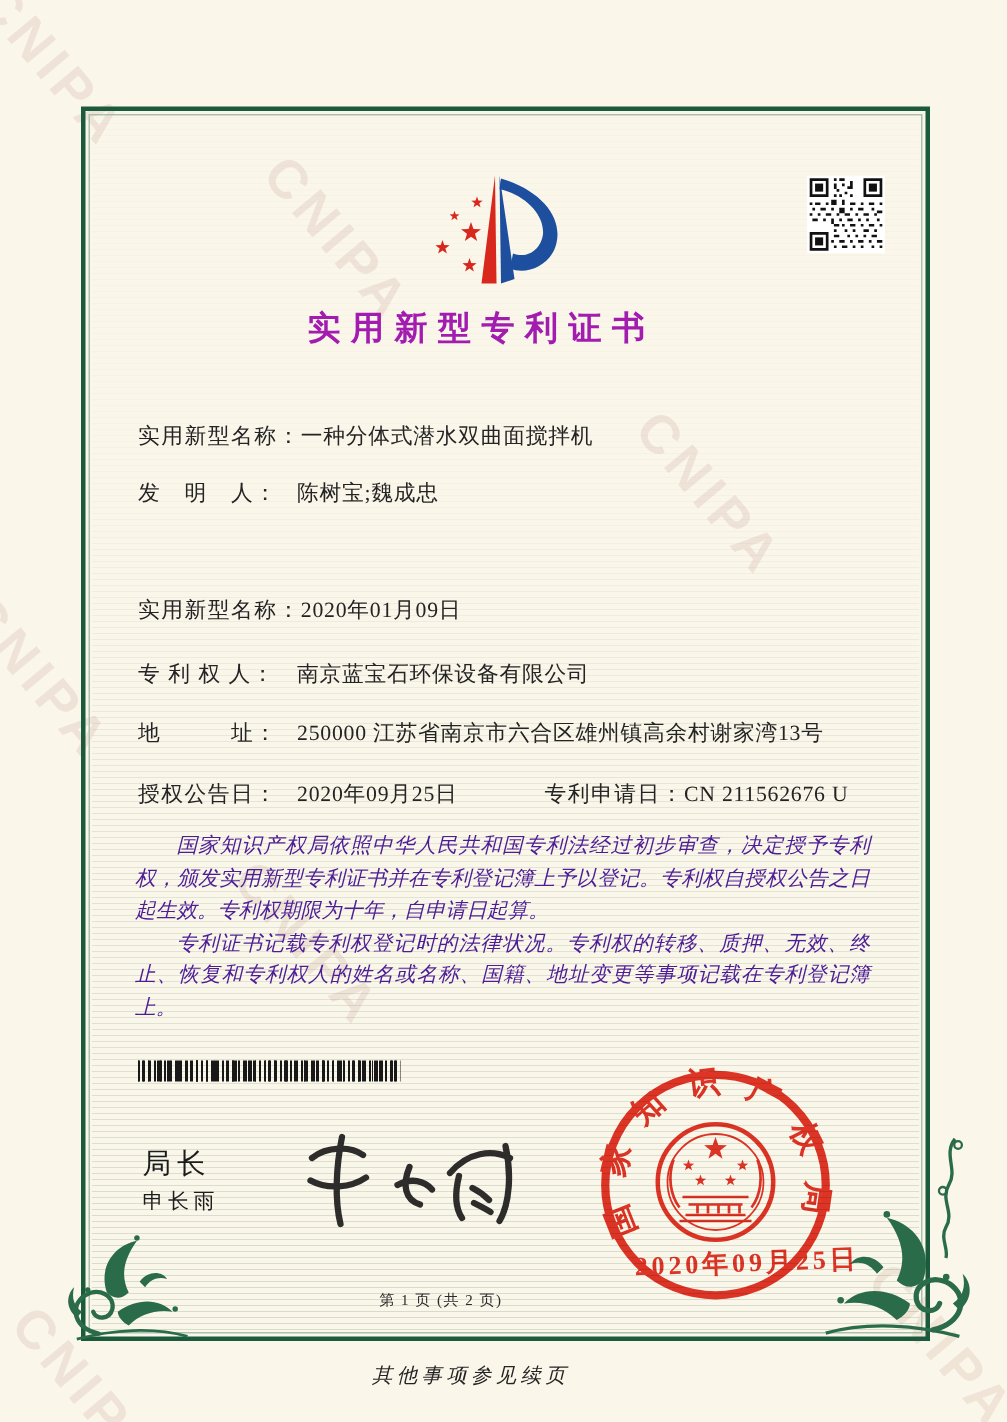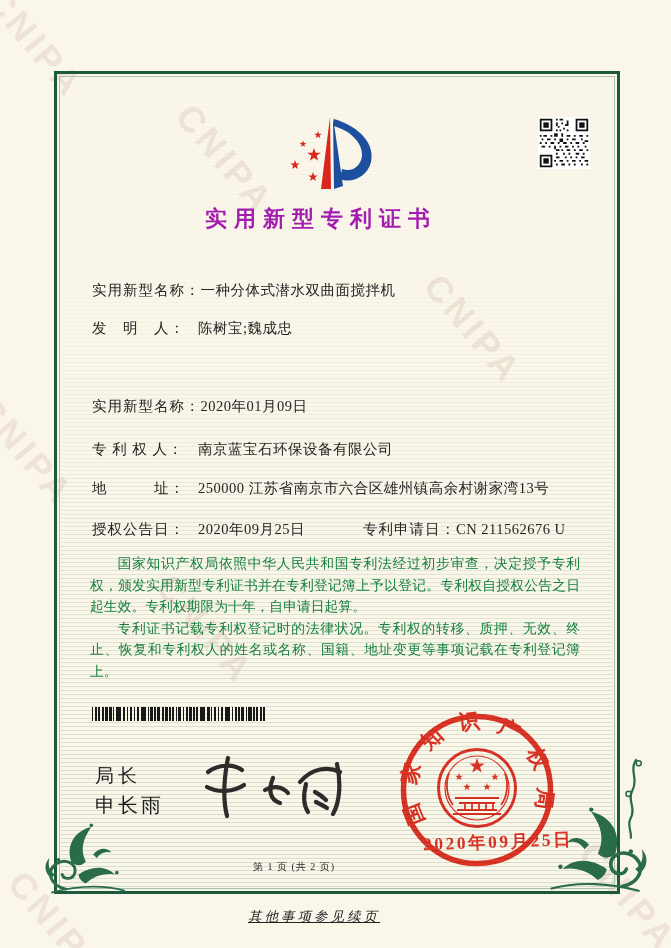--- a/index.html
+++ b/index.html
@@ -54,51 +54,51 @@
   .field-row{
     position:absolute;left:92px;z-index:5;
     font-size:14.5px;color:#242424;white-space:nowrap;
   }
   .field-label{display:inline-block;min-width:106px;letter-spacing:1px;}
   .field-value{letter-spacing:.5px;}
   .grant-gap{display:inline-block;width:58px;}
 
   .legal{
     position:absolute;left:90px;top:553px;width:490px;z-index:5;
-    font-size:13.8px;line-height:21.6px;color:#15803d;
-    text-align:justify;
+    font-size:13.8px;line-height:21.6px;color:#4c1d95;
+    font-style:italic;text-align:justify;
   }
   .legal p{margin:0;text-indent:2em;}
 
   .barcode{
     position:absolute;left:92px;top:707px;width:175px;height:14px;z-index:5;
     background-image:
       repeating-linear-gradient(90deg,#181818 0 1.5px,transparent 1.5px 3.5px),
       repeating-linear-gradient(90deg,#181818 0 1px,transparent 1px 6.5px),
       repeating-linear-gradient(90deg,transparent 0 2.5px,#181818 2.5px 4px,transparent 4px 12px);
   }
 
   .officer-title{position:absolute;left:95px;top:763px;font-size:19px;letter-spacing:4px;color:#1c1c1c;z-index:5;}
-  .officer-name{position:absolute;left:95px;top:792px;font-size:20px;letter-spacing:3px;color:#1c1c1c;z-index:5;}
+  .officer-name{position:absolute;left:95px;top:792px;font-size:14px;letter-spacing:3px;color:#1c1c1c;z-index:5;}
   .signature{position:absolute;left:188px;top:740px;z-index:6;}
 
   .seal{position:absolute;left:395px;top:705px;z-index:7;mix-blend-mode:multiply;}
   .seal text{font-family:"Liberation Serif","DejaVu Serif",serif;font-weight:bold;}
 
   .flourish{position:absolute;z-index:4;}
   .flourish-left{left:38px;top:818px;}
   .flourish-right{left:543px;top:756px;}
 
   .page-info{
     position:absolute;left:54px;top:860px;width:480px;z-index:5;
     text-align:center;font-size:10px;color:#2b2b2b;letter-spacing:1px;
   }
   .continuation{
     position:absolute;left:54px;top:908px;width:520px;z-index:5;
-    text-align:center;font-size:13.5px;color:#242424;letter-spacing:3px;font-style:italic;text-decoration:underline;
+    text-align:center;font-size:13.5px;color:#242424;letter-spacing:3px;font-style:italic;
   }
 </style>
 </head>
 <body>
 
 <div class="page">
 
   <svg width="0" height="0" style="position:absolute" aria-hidden="true">
     <defs>
       <path id="star" d="M0,-1 L0.235,-0.324 L0.951,-0.309 L0.380,0.124 L0.588,0.809 L0,0.4 L-0.588,0.809 L-0.380,0.124 L-0.951,-0.309 L-0.235,-0.324 Z"></path>

